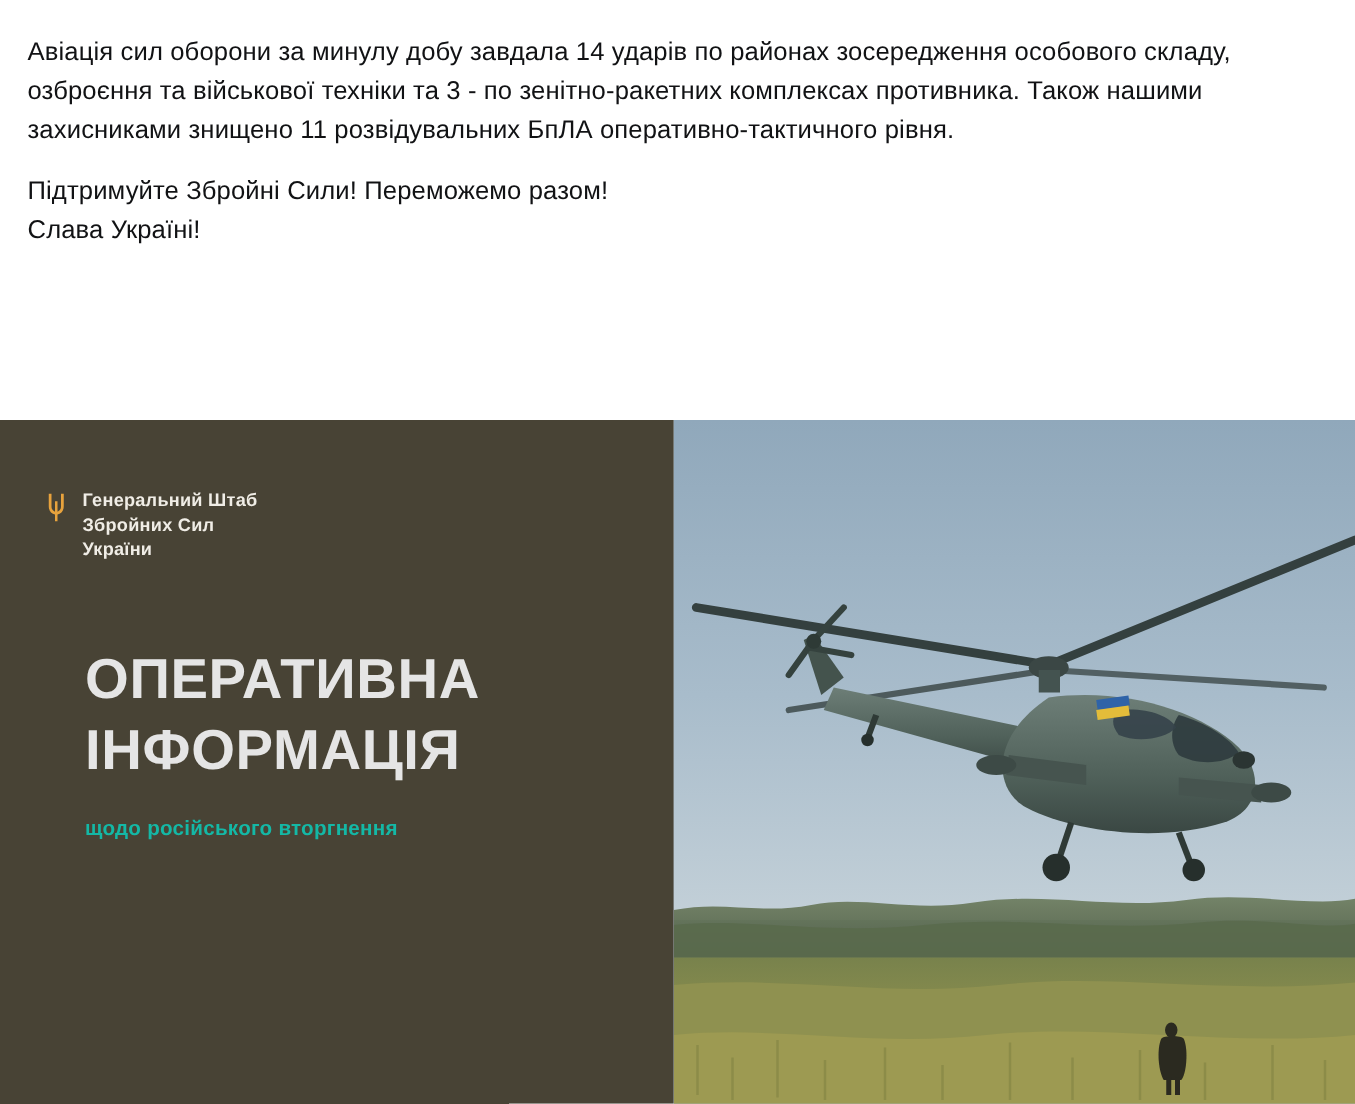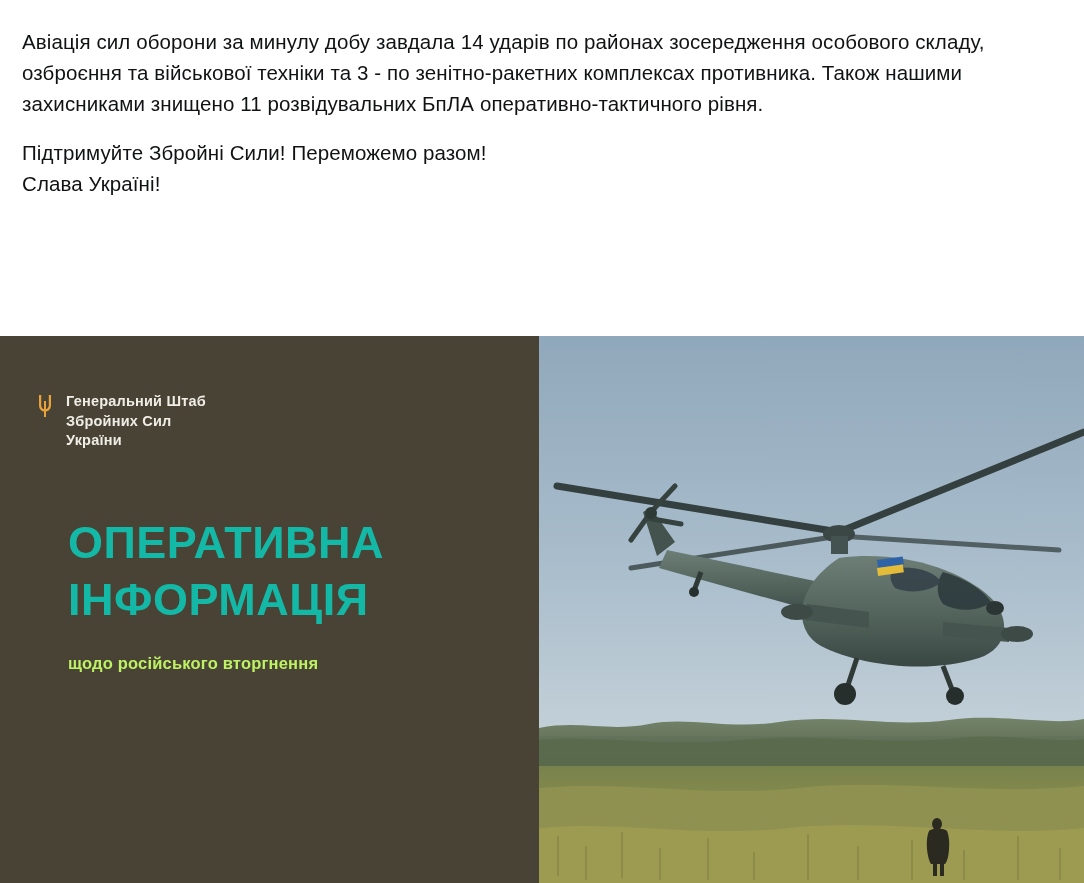--- a/index.html
+++ b/index.html
@@ -69,29 +69,29 @@
     letter-spacing: 0.2px;
   }
   .headline {
     position: absolute;
     left: 68px;
     top: 178px;
     font-size: 45px;
     font-weight: bold;
     line-height: 57px;
     letter-spacing: 0.5px;
-    color: #14b8a6;
+    color: #e5e5e5;
   }
   .subhead {
     position: absolute;
     left: 68px;
     top: 318px;
     font-size: 16.5px;
     font-weight: bold;
-    color: #bef264;
+    color: #14b8a6;
     letter-spacing: 0.2px;
   }
 
   
   .card-right {
     flex: 1 1 auto;
     position: relative;
     overflow: hidden;
     background: #7d93a5;
   }

